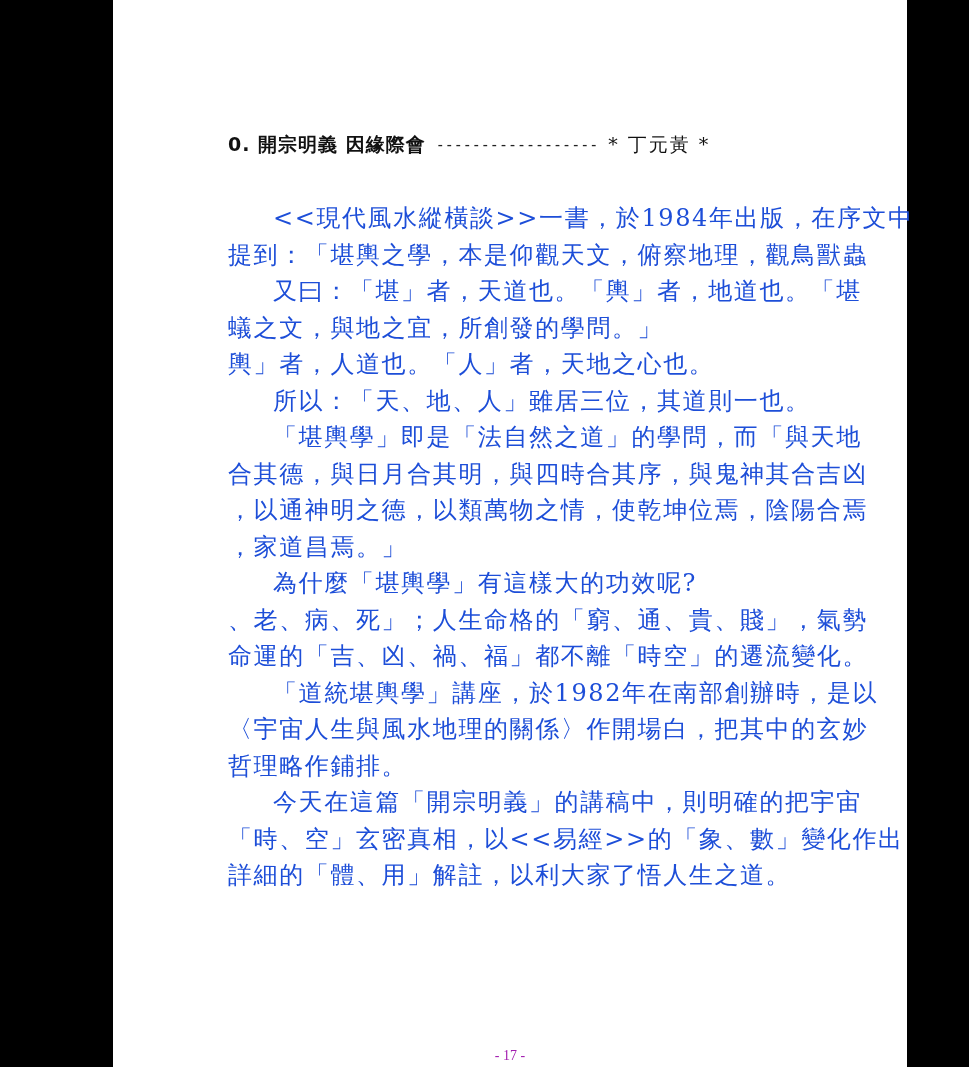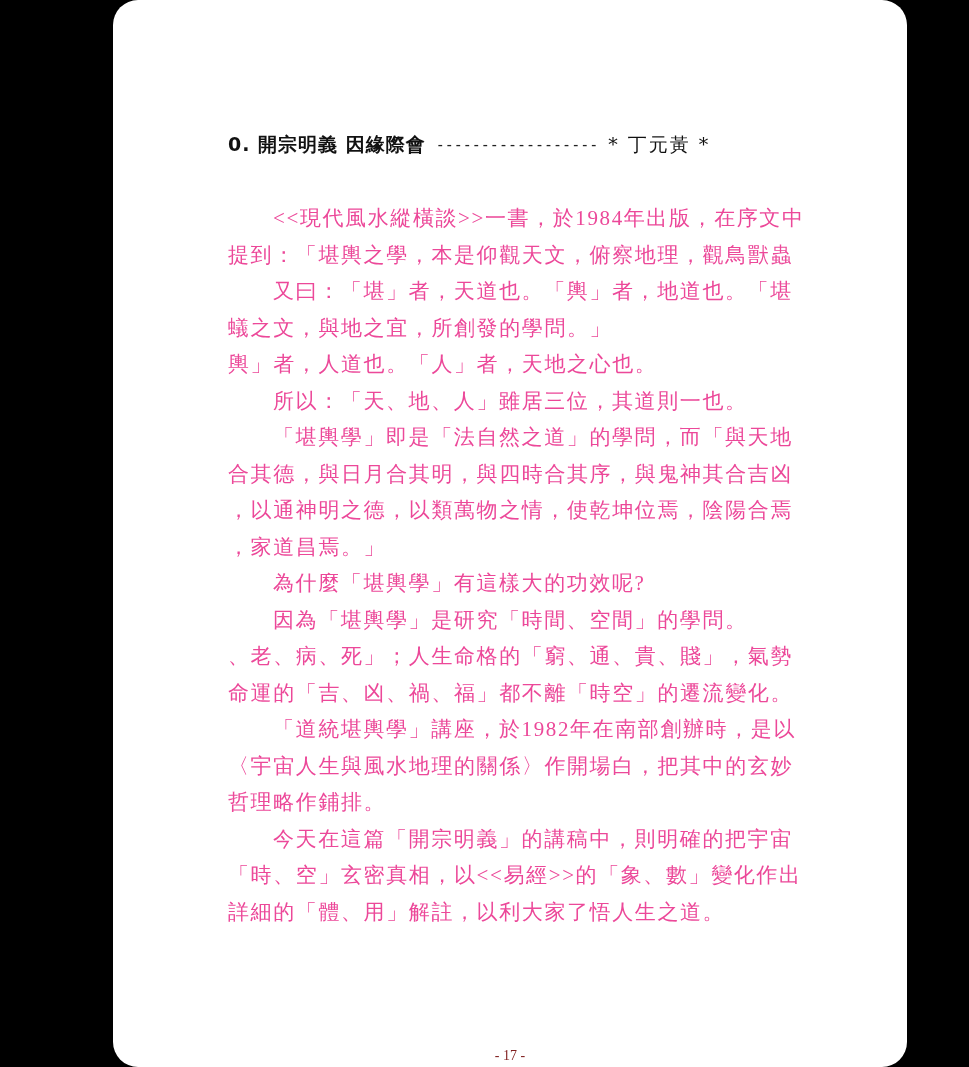--- a/index.html
+++ b/index.html
@@ -14,21 +14,20 @@
       overflow: hidden;
       font-family: "DejaVu Serif", "Liberation Serif", serif;
     }
     .page {
       position: absolute;
       left: 113px;
       top: 0;
       width: 794px;
       height: 1067px;
       background: #ffffff;
-      border-radius: 25px;
     }
     .heading {
       position: absolute;
       left: 115px;
       top: 130px;
       width: 560px;
       height: 30px;
       display: flex;
       align-items: center;
       white-space: nowrap;
@@ -51,40 +50,39 @@
       font-family: "DejaVu Serif", "Liberation Serif", serif;
       font-size: 19px;
       margin-left: 10px;
       letter-spacing: 2px;
     }
     .body-text {
       position: absolute;
       left: 115px;
       top: 200px;
       width: 560px;
-      color: #ec4899;
-      font-size: 21px;
+      color: #1d4ed8;
+      font-size: 24px;
       line-height: 36.5px;
       letter-spacing: 1.6px;
-      font-family: Liberation Serif, serif;
     }
     .line {
       display: block;
       white-space: nowrap;
       height: 36.5px;
     }
     .indent { padding-left: 45px; }
     .page-number {
       position: absolute;
       left: 0;
       width: 794px;
       top: 1048px;
       text-align: center;
       font-size: 14px;
-      color: #7f1d1d;
+      color: #a21caf;
       font-family: "Liberation Serif", "DejaVu Serif", serif;
     }
   </style>
 </head>
 <body>
 
 <div class="page">
   <div class="heading">
     <span class="heading-title">0. 開宗明義 因緣際會</span>
     <span class="heading-dashes">------------------</span>
@@ -96,21 +94,20 @@
     <span class="line">提到：「堪輿之學，本是仰觀天文，俯察地理，觀鳥獸蟲</span>
     <span class="line indent">又曰：「堪」者，天道也。「輿」者，地道也。「堪</span>
     <span class="line">蟻之文，與地之宜，所創發的學問。」</span>
     <span class="line">輿」者，人道也。「人」者，天地之心也。</span>
     <span class="line indent">所以：「天、地、人」雖居三位，其道則一也。</span>
     <span class="line indent">「堪輿學」即是「法自然之道」的學問，而「與天地</span>
     <span class="line">合其德，與日月合其明，與四時合其序，與鬼神其合吉凶</span>
     <span class="line">，以通神明之德，以類萬物之情，使乾坤位焉，陰陽合焉</span>
     <span class="line">，家道昌焉。」</span>
     <span class="line indent">為什麼「堪輿學」有這樣大的功效呢?</span>
-    <span class="line indent">因為「堪輿學」是研究「時間、空間」的學問。</span>
     <span class="line">、老、病、死」；人生命格的「窮、通、貴、賤」，氣勢</span>
     <span class="line">命運的「吉、凶、禍、福」都不離「時空」的遷流變化。</span>
     <span class="line indent">「道統堪輿學」講座，於1982年在南部創辦時，是以</span>
     <span class="line">〈宇宙人生與風水地理的關係〉作開場白，把其中的玄妙</span>
     <span class="line">哲理略作鋪排。</span>
     <span class="line indent">今天在這篇「開宗明義」的講稿中，則明確的把宇宙</span>
     <span class="line">「時、空」玄密真相，以&lt;&lt;易經&gt;&gt;的「象、數」變化作出</span>
     <span class="line">詳細的「體、用」解註，以利大家了悟人生之道。</span>
   </div>
 

